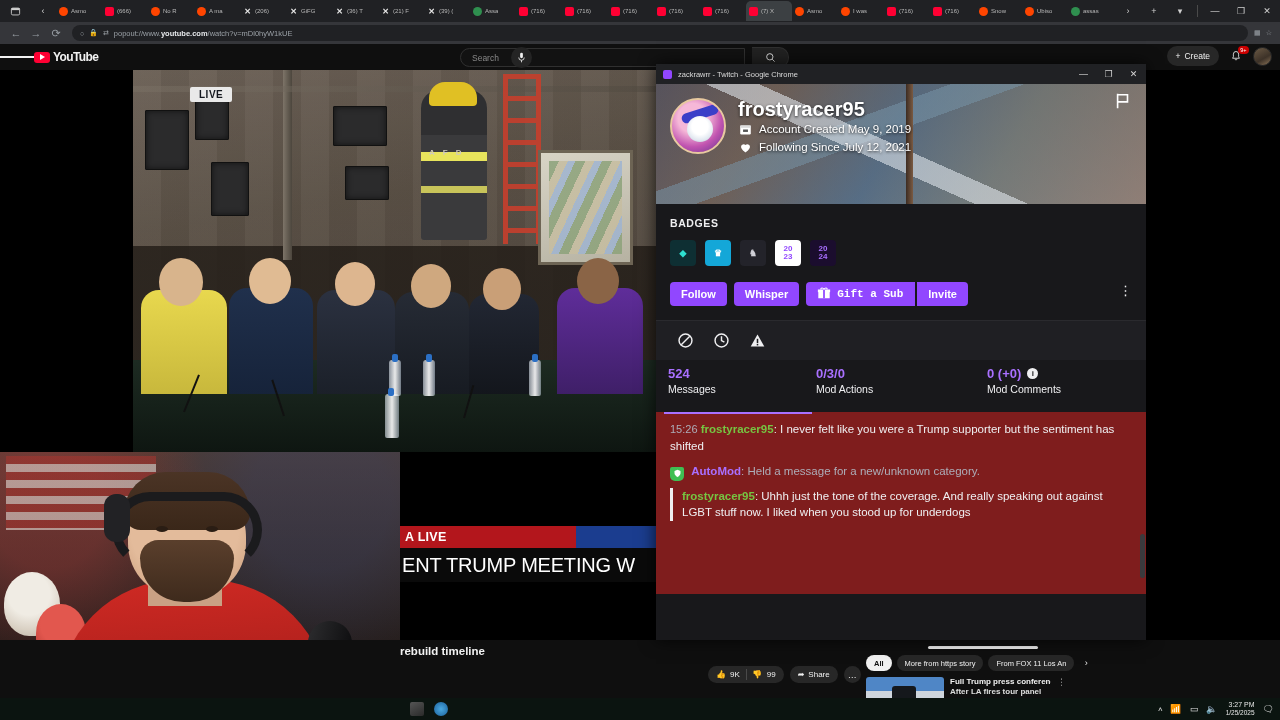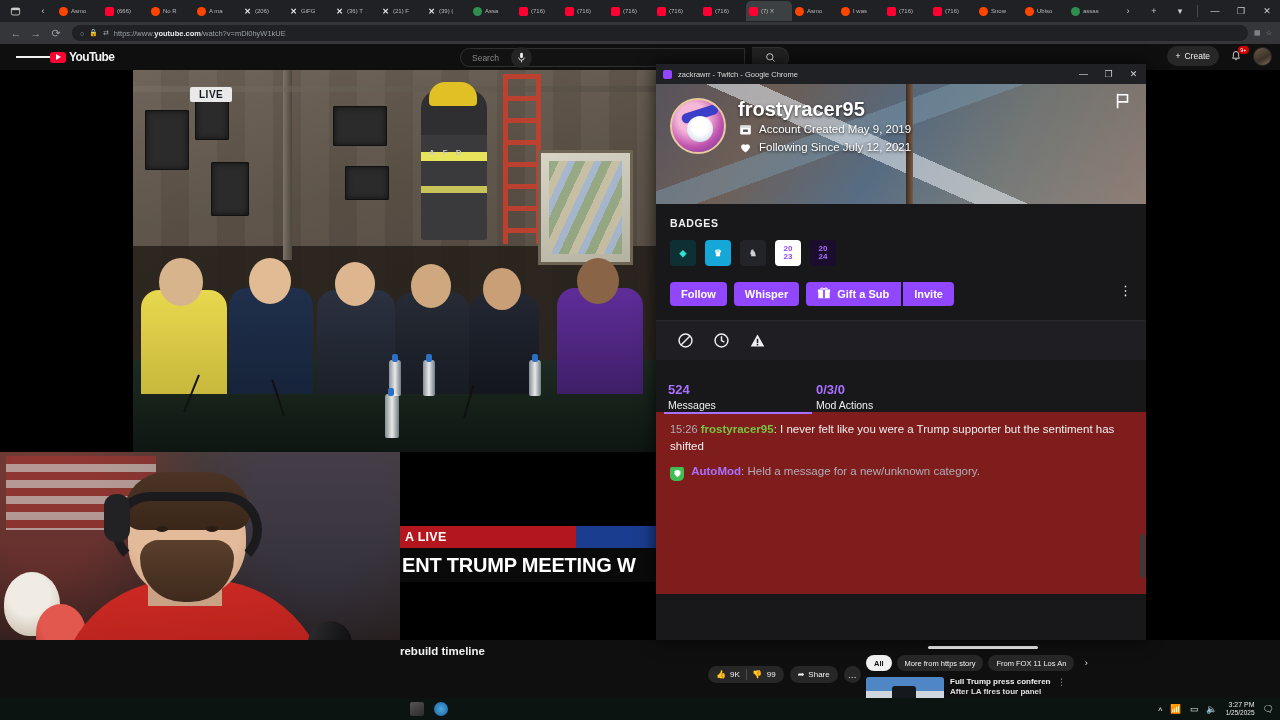--- a/index.html
+++ b/index.html
@@ -32,21 +32,21 @@
     color:#9aa0a6; font-size:11px; }
   .omnibox { flex:1; height:16px; background:#202124; border-radius:9px; margin:0 6px;
     display:flex; align-items:center; padding:0 8px; gap:5px; }
   .omni-url { font-size:7.5px; color:#9aa0a6; white-space:nowrap; }
   .omni-url b { color:#e8eaed; font-weight:bold; }
   .omni-ic { font-size:7px; color:#9aa0a6; }
   .tb-right { display:flex; align-items:center; gap:5px; padding-right:2px; }
 
   
   .yt-head { position:absolute; left:0; top:44px; width:1280px; height:26px;
-    background:#0f0f0f; display:flex; align-items:center;padding-left:16px; }
+    background:#0f0f0f; display:flex; align-items:center; }
   .yt-burger { width:34px; display:flex; align-items:center; justify-content:center; }
   .yt-burger span { display:block; width:13px; height:1.4px; background:#f1f1f1; margin:2px 0; }
   .yt-logo { display:flex; align-items:center; gap:3px; }
   .yt-play { width:16px; height:11px; background:#ff0033; border-radius:3px;
     display:flex; align-items:center; justify-content:center; }
   .yt-play::after { content:""; width:0;height:0; border-left:5px solid #fff;
     border-top:3px solid transparent; border-bottom:3px solid transparent; margin-left:1px; }
   .yt-word { color:#f1f1f1; font-size:12px; font-weight:bold; letter-spacing:-0.6px; }
   .yt-searchwrap { position:absolute; left:460px; top:47px; display:flex; align-items:center; gap:7px; }
   .yt-searchbar { width:285px; height:19px; border:1px solid #303030; background:#121212;
@@ -108,21 +108,21 @@
   .mic { position:absolute; width:2px; background:#111; transform-origin:bottom; }
 
   
   .newsstrip { position:absolute; left:400px; top:382px; width:260px; height:78px;
     background:#000; }
   .lafires { position:absolute; left:400px; top:456px; width:260px; height:22px;
     background:#b3161c; color:#fff; font-size:12.5px; font-weight:bold;
     display:flex; align-items:center; padding-left:5px; letter-spacing:.3px; }
   .lafires::after { content:""; position:absolute; right:0; top:0; width:84px; height:22px; background:#1b3d8f; }
   .trumpline { position:absolute; left:400px; top:478px; width:280px; height:34px;
-    background:#0a0a0a; color:#fff; font-size:20px; font-weight:bold;
+    background:#0a0a0a; color:#fff; font-size:20px; font-weight:normal;
     display:flex; align-items:center; padding-left:2px; white-space:nowrap; letter-spacing:-.2px; }
 
   
   .webcam { position:absolute; left:0; top:382px; width:400px; height:268px; overflow:hidden;
     background:linear-gradient(160deg,#3a2e2a,#221b19); }
   .wc-bg { position:absolute; inset:0;
     background:
       radial-gradient(circle at 12% 22%, rgba(190,60,60,.35) 0 14%, transparent 40%),
       radial-gradient(circle at 80% 18%, rgba(60,70,110,.35) 0 18%, transparent 45%),
       linear-gradient(180deg,#4a3a33 0%, #2a211e 60%, #19110f 100%); }
@@ -237,34 +237,34 @@
   .badges-title { color:#efeff1; font-size:10.5px; font-weight:bold; letter-spacing:.6px; }
   .badge-row { display:flex; gap:9px; margin-top:11px; }
   .bdg { width:26px; height:26px; border-radius:4px; display:flex; align-items:center;
     justify-content:center; font-size:9px; font-weight:bold; color:#fff; }
 
   .actions { display:flex; align-items:center; gap:7px; padding:16px 0 14px 14px;
     background:#18181b; position:relative; }
   .abtn { background:#9147ff; color:#fff; border:none; height:24px; border-radius:4px;
     padding:0 11px; font-size:11px; font-weight:bold; display:flex; align-items:center; gap:6px;
     font-family:"Liberation Sans", sans-serif; cursor:pointer; }
-  .abtn.joined { border-radius:4px 0 0 4px; padding-right:12px; }
+  .abtn.joined { border-radius:4px 0 0 4px; padding-right:12px;font-family:Liberation Mono, monospace; }
   .abtn.invite { border-radius:0 4px 4px 0; margin-left:-5px; }
   .kebab-v { position:absolute; right:14px; top:22px; color:#efeff1; font-size:13px;
     line-height:5px; text-align:center; }
 
   .modrow { height:40px; background:#1f1f23; display:flex; align-items:center;
     gap:18px; padding-left:20px; border-top:1px solid #2a2a2e; }
   .modicon { width:18px; height:18px; display:flex; align-items:center; justify-content:center; color:#efeff1; }
 
   .stats { display:flex; background:#18181b; height:52px; padding-top:5px; }
   .stat { flex:1; padding-left:12px; position:relative; }
   .stat.first { flex:0 0 148px; }
   .stat .val { color:#a970ff; font-size:13px; font-weight:bold; line-height:17px;
-    display:flex; align-items:center; gap:6px;margin-top:16px; }
+    display:flex; align-items:center; gap:6px; }
   .stat .lbl { color:#efeff1; font-size:10.5px; line-height:15px; }
   .stat .underline { position:absolute; left:8px; bottom:-2px; width:148px; height:2px; background:#a970ff; }
   .infoi { width:11px; height:11px; border-radius:50%; background:#efeff1; color:#18181b;
     font-size:8px; font-weight:bold; display:flex; align-items:center; justify-content:center; }
 
   .chatpane { background:#7f1d1d; padding:9px 14px 0 14px; height:182px; overflow:hidden; }
   .msg { font-size:11.5px; line-height:16.5px; color:#efeff1; margin-bottom:9px; }
   .ts { color:#adadb8; font-size:11px; }
   .who { color:#76c442; font-weight:bold; }
   .who.purple { color:#a970ff; font-weight:bold; }
@@ -406,21 +406,21 @@
   </div>
 
   <div class="toolbar">
     <div class="navbtn">←</div>
     <div class="navbtn">→</div>
     <div class="navbtn">⟳</div>
     <div class="omnibox">
       <span class="omni-ic">○</span>
       <span class="omni-ic">🔒</span>
       <span class="omni-ic">⇄</span>
-      <span class="omni-url"><span>https://www.</span><b>youtube.com</b><span>/watch?v=mDl0hyW1kUE</span></span>
+      <span class="omni-url"><span>popout://www.</span><b>youtube.com</b><span>/watch?v=mDl0hyW1kUE</span></span>
     </div>
     <div class="tb-right">
       <span class="omni-ic">▦</span>
       <span class="omni-ic">☆</span>
     </div>
   </div>
 
   <div class="yt-head">
     <div class="yt-burger">
       <span></span>
@@ -683,36 +683,47 @@
     <div class="stats">
       <div class="stat first">
         <div class="val">524</div>
         <div class="lbl">Messages</div>
         <div class="underline"></div>
       </div>
       <div class="stat">
         <div class="val">0/3/0</div>
         <div class="lbl">Mod Actions</div>
       </div>
+      <div class="stat">
+        <div class="val">
+          <span>0 (+0)</span>
+          <span class="infoi">i</span>
+        </div>
+        <div class="lbl">Mod Comments</div>
+      </div>
     </div>
 
     <div class="chatpane">
       <div class="msg">
         <span class="ts">15:26</span>
         <span class="who">frostyracer95</span><span>:</span>
         <span>I never felt like you were a Trump supporter but the sentiment has shifted</span>
       </div>
       <div class="msg">
         <span class="automod-shield">
           <svg width="9" height="9" viewBox="0 0 12 12">
               <path d="M6 1l4 1.6v3.2C10 8.4 6 11 6 11S2 8.4 2 5.8V2.6z" fill="#fff"></path>
             </svg>
         </span>
         <span class="who purple">AutoMod</span><span style="color:#adadb8;">:</span>
         <span style="color:#adadb8;">Held a message for a new/unknown category.</span>
+      </div>
+      <div class="msg heldmsg">
+        <span class="who">frostyracer95</span><span>:</span>
+        <span>Uhhh just the tone of the coverage. And really speaking out against LGBT stuff now. I liked when you stood up for underdogs</span>
       </div>
     </div>
     <div class="scrollthumb"></div>
   </div>
 
   <div class="taskbar">
     <div class="tb-icons">
       <div class="tb-ic" style="background:linear-gradient(150deg,#555,#2a2a2a);"></div>
       <div class="tb-ic" style="background:radial-gradient(circle,#4aa8e0,#1b5f99);border-radius:50%;"></div>
     </div>

